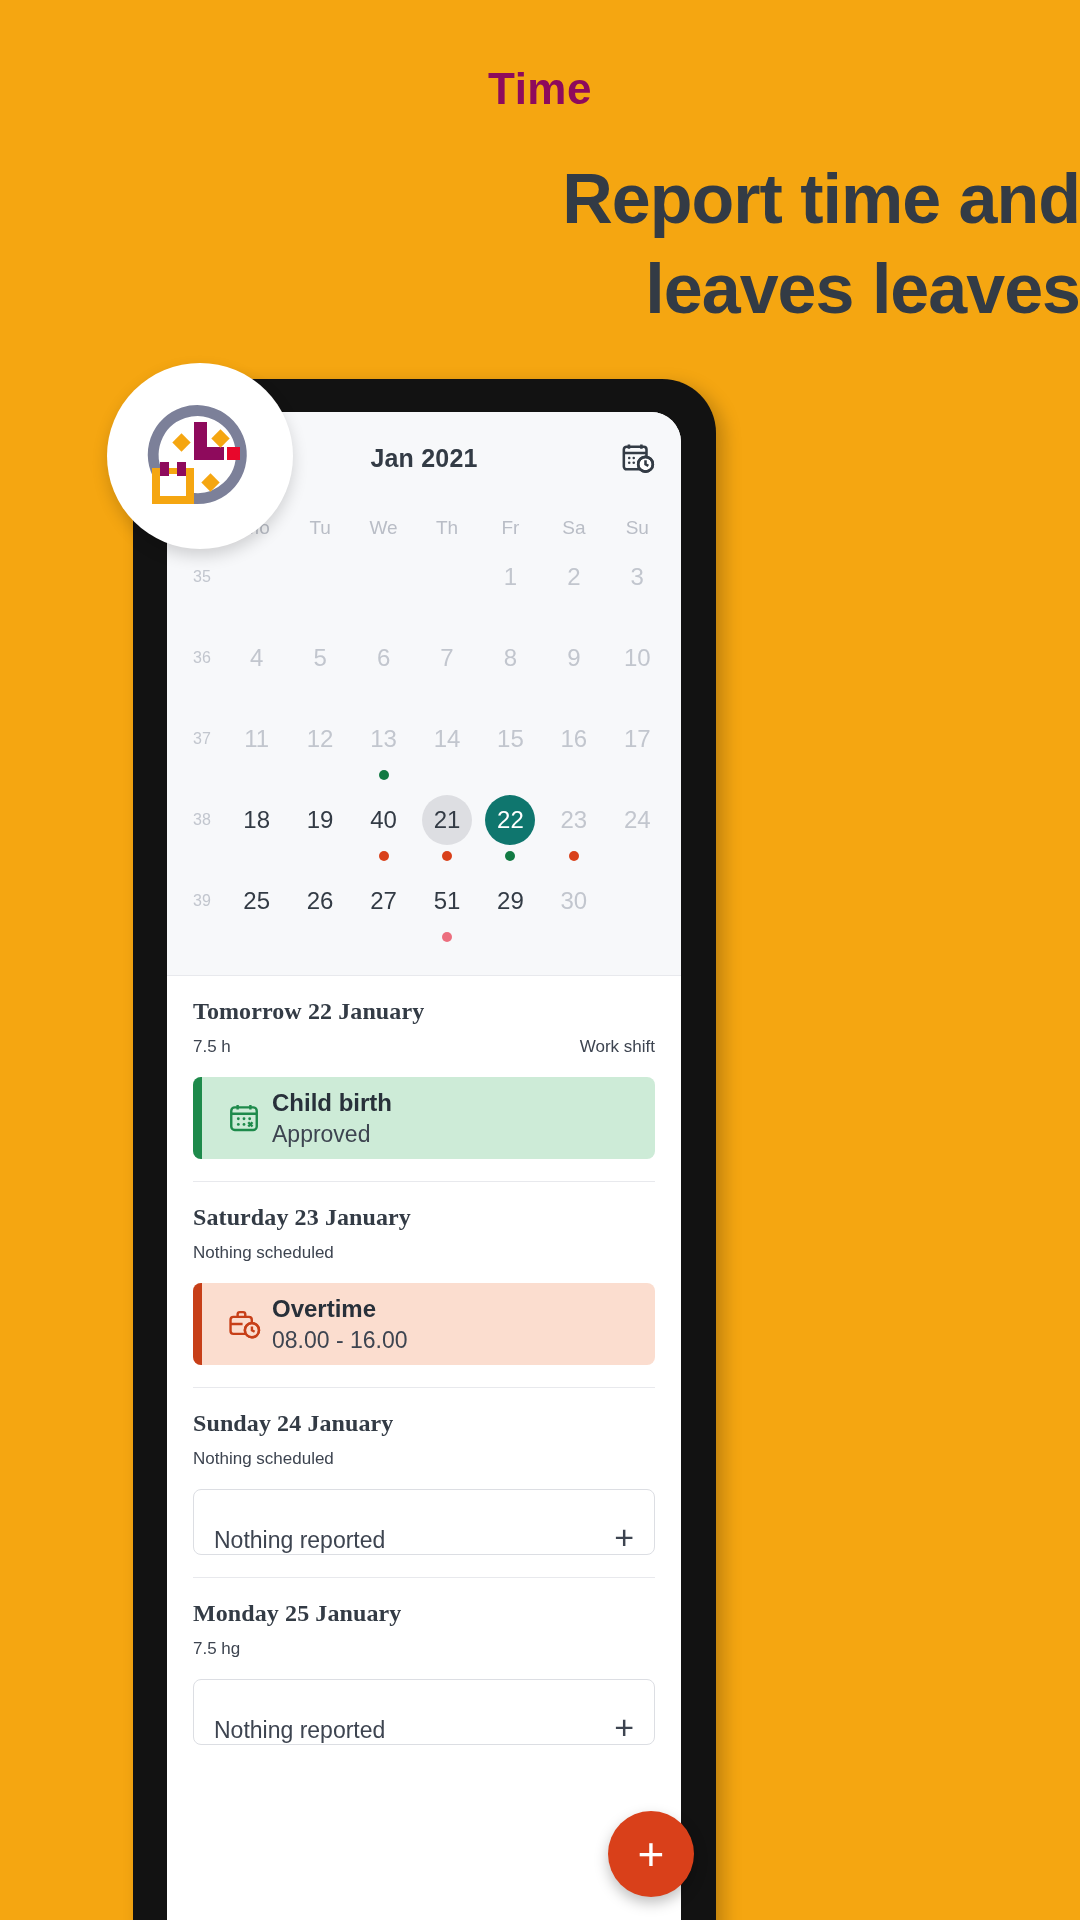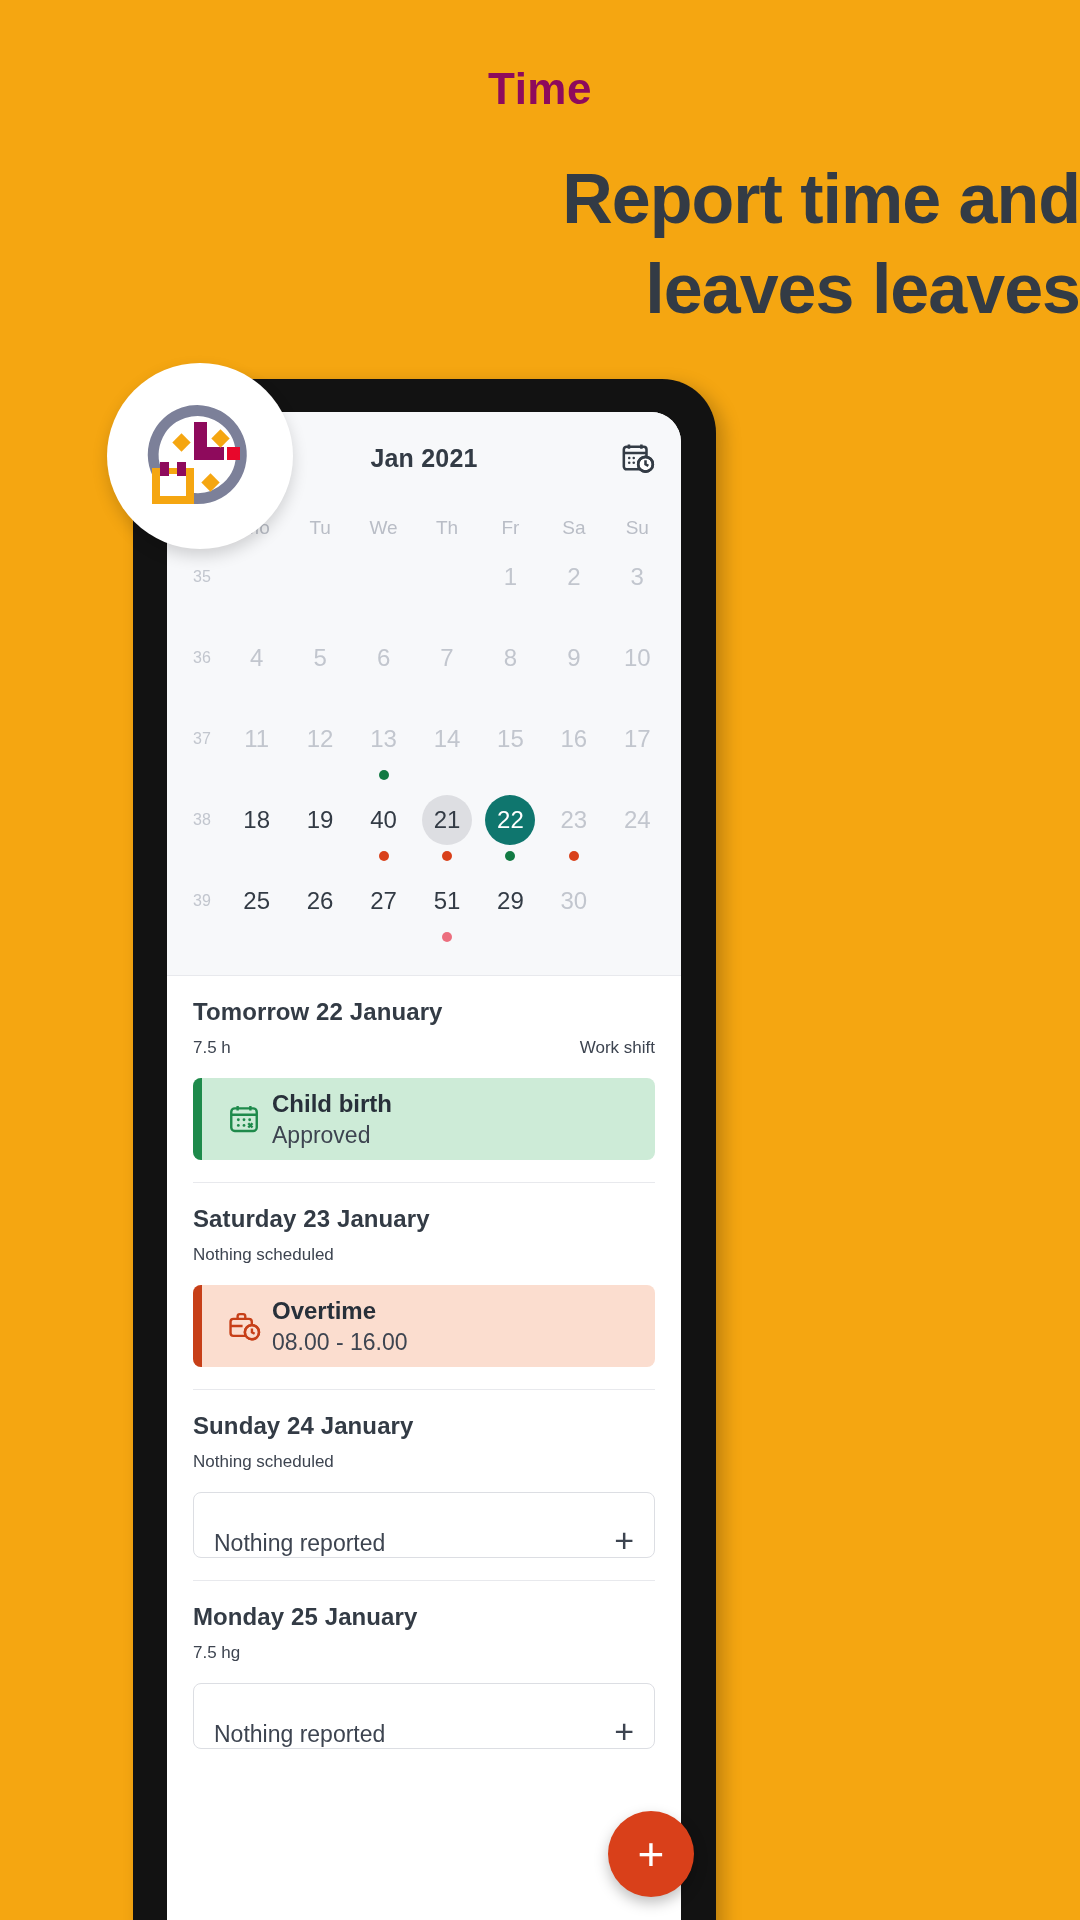--- a/index.html
+++ b/index.html
@@ -102,20 +102,21 @@
   .dot.pink  { background: #EC6E7E; }
   .dot.none  { background: transparent; }
 
   
   .agenda { padding: 0 26px; background: #FFFFFF; }
   .agenda-day { padding: 22px 0 0 0; }
   .agenda-day + .agenda-day { border-top: 1px solid #E8E9ED; }
   .agenda-date {
     font-size: 24px; font-weight: bold; color: #333B45;
     letter-spacing: 0.1px;
+    font-family: Liberation Serif, serif;
   }
   .agenda-sub {
     display: flex; justify-content: space-between; align-items: baseline;
     margin-top: 12px;
     font-size: 17px; color: #3D4450;
   }
   .agenda-sub .right { color: #3D4450; }
 
   .event {
     display: flex; align-items: center;

